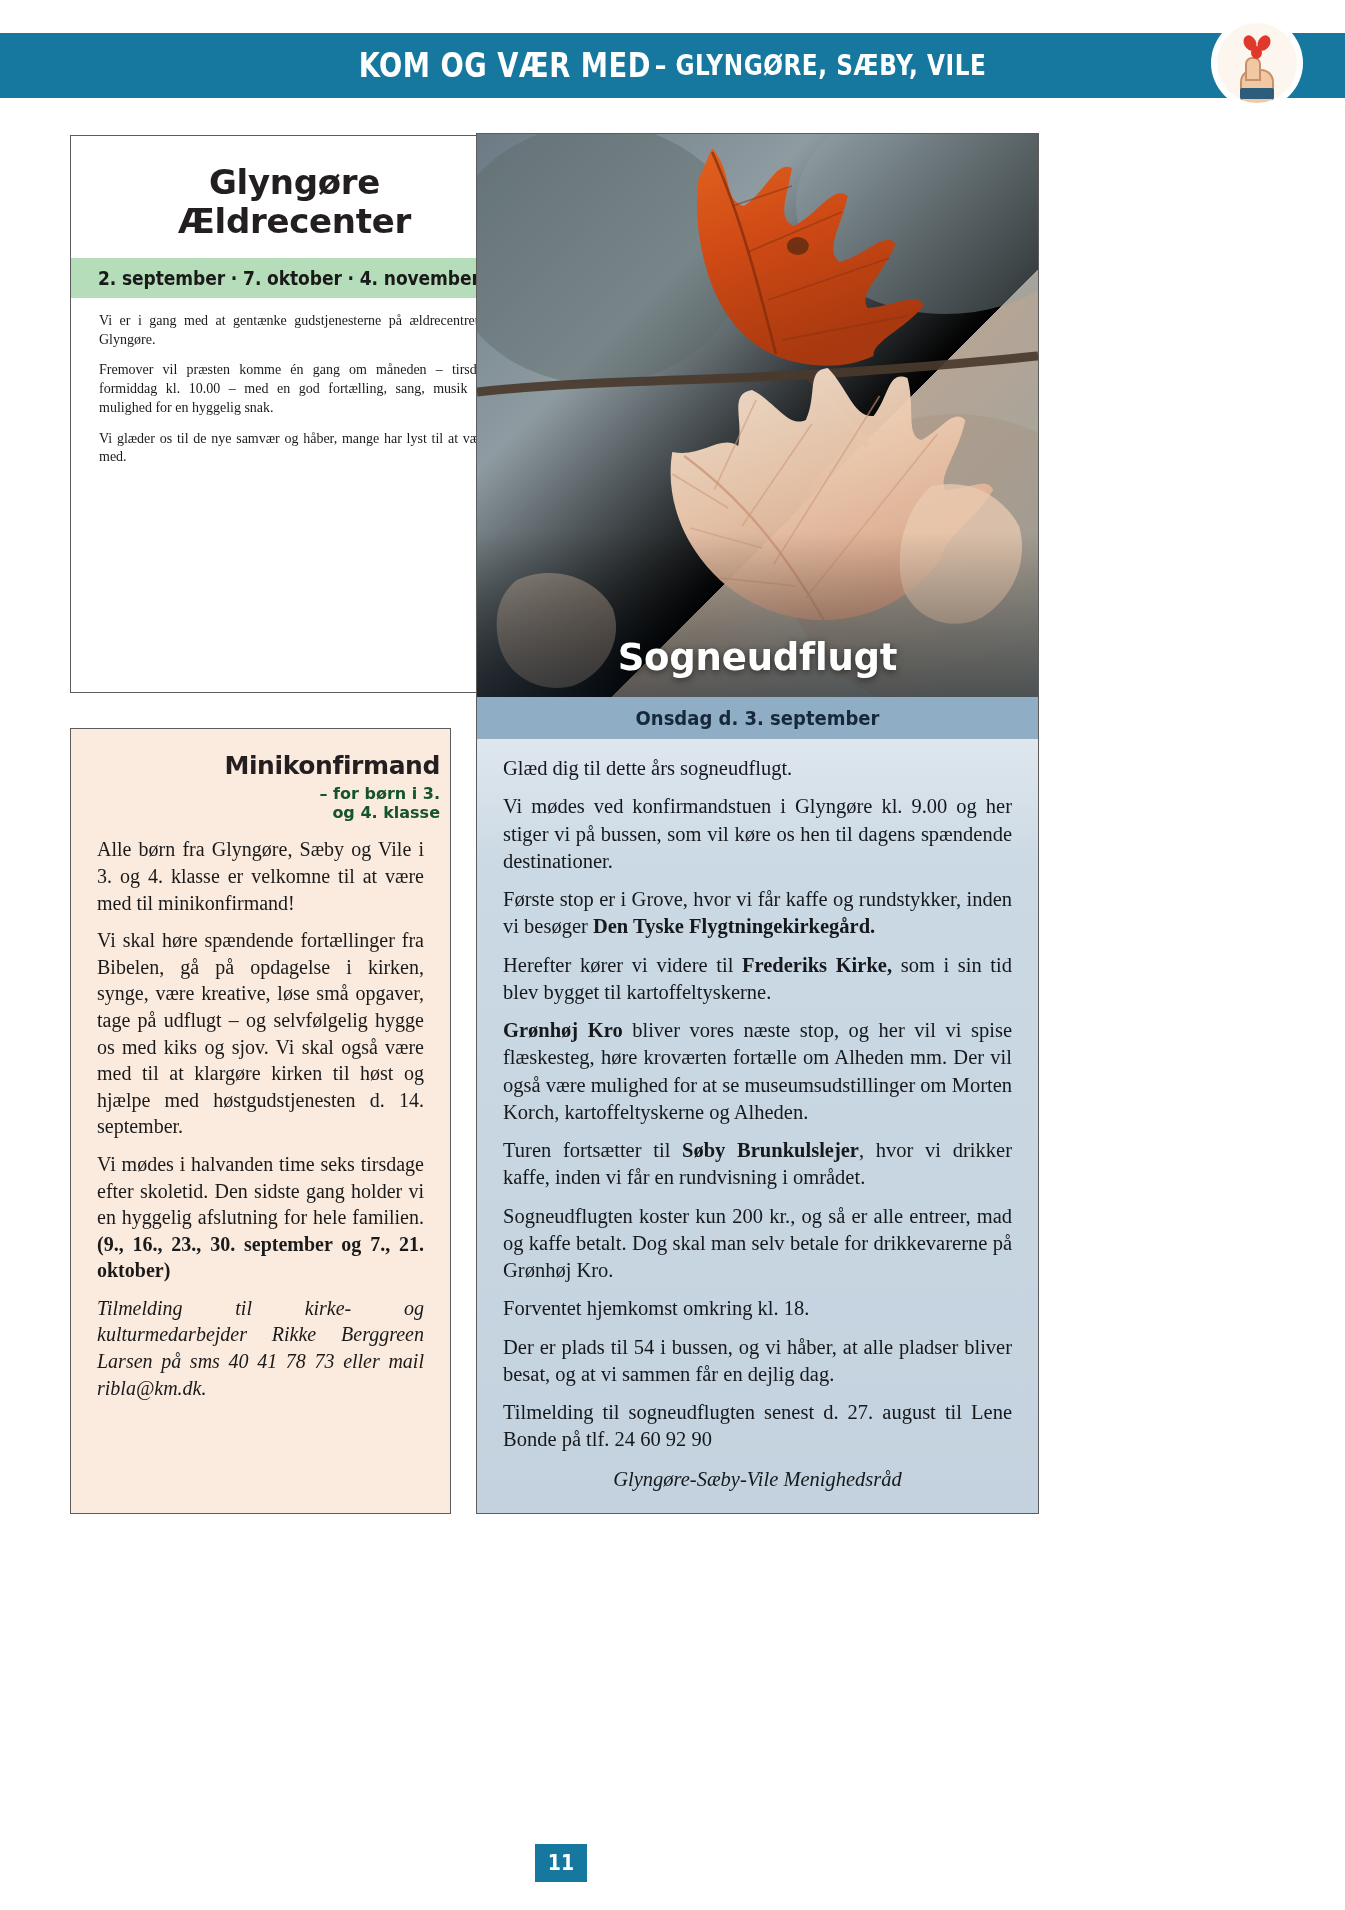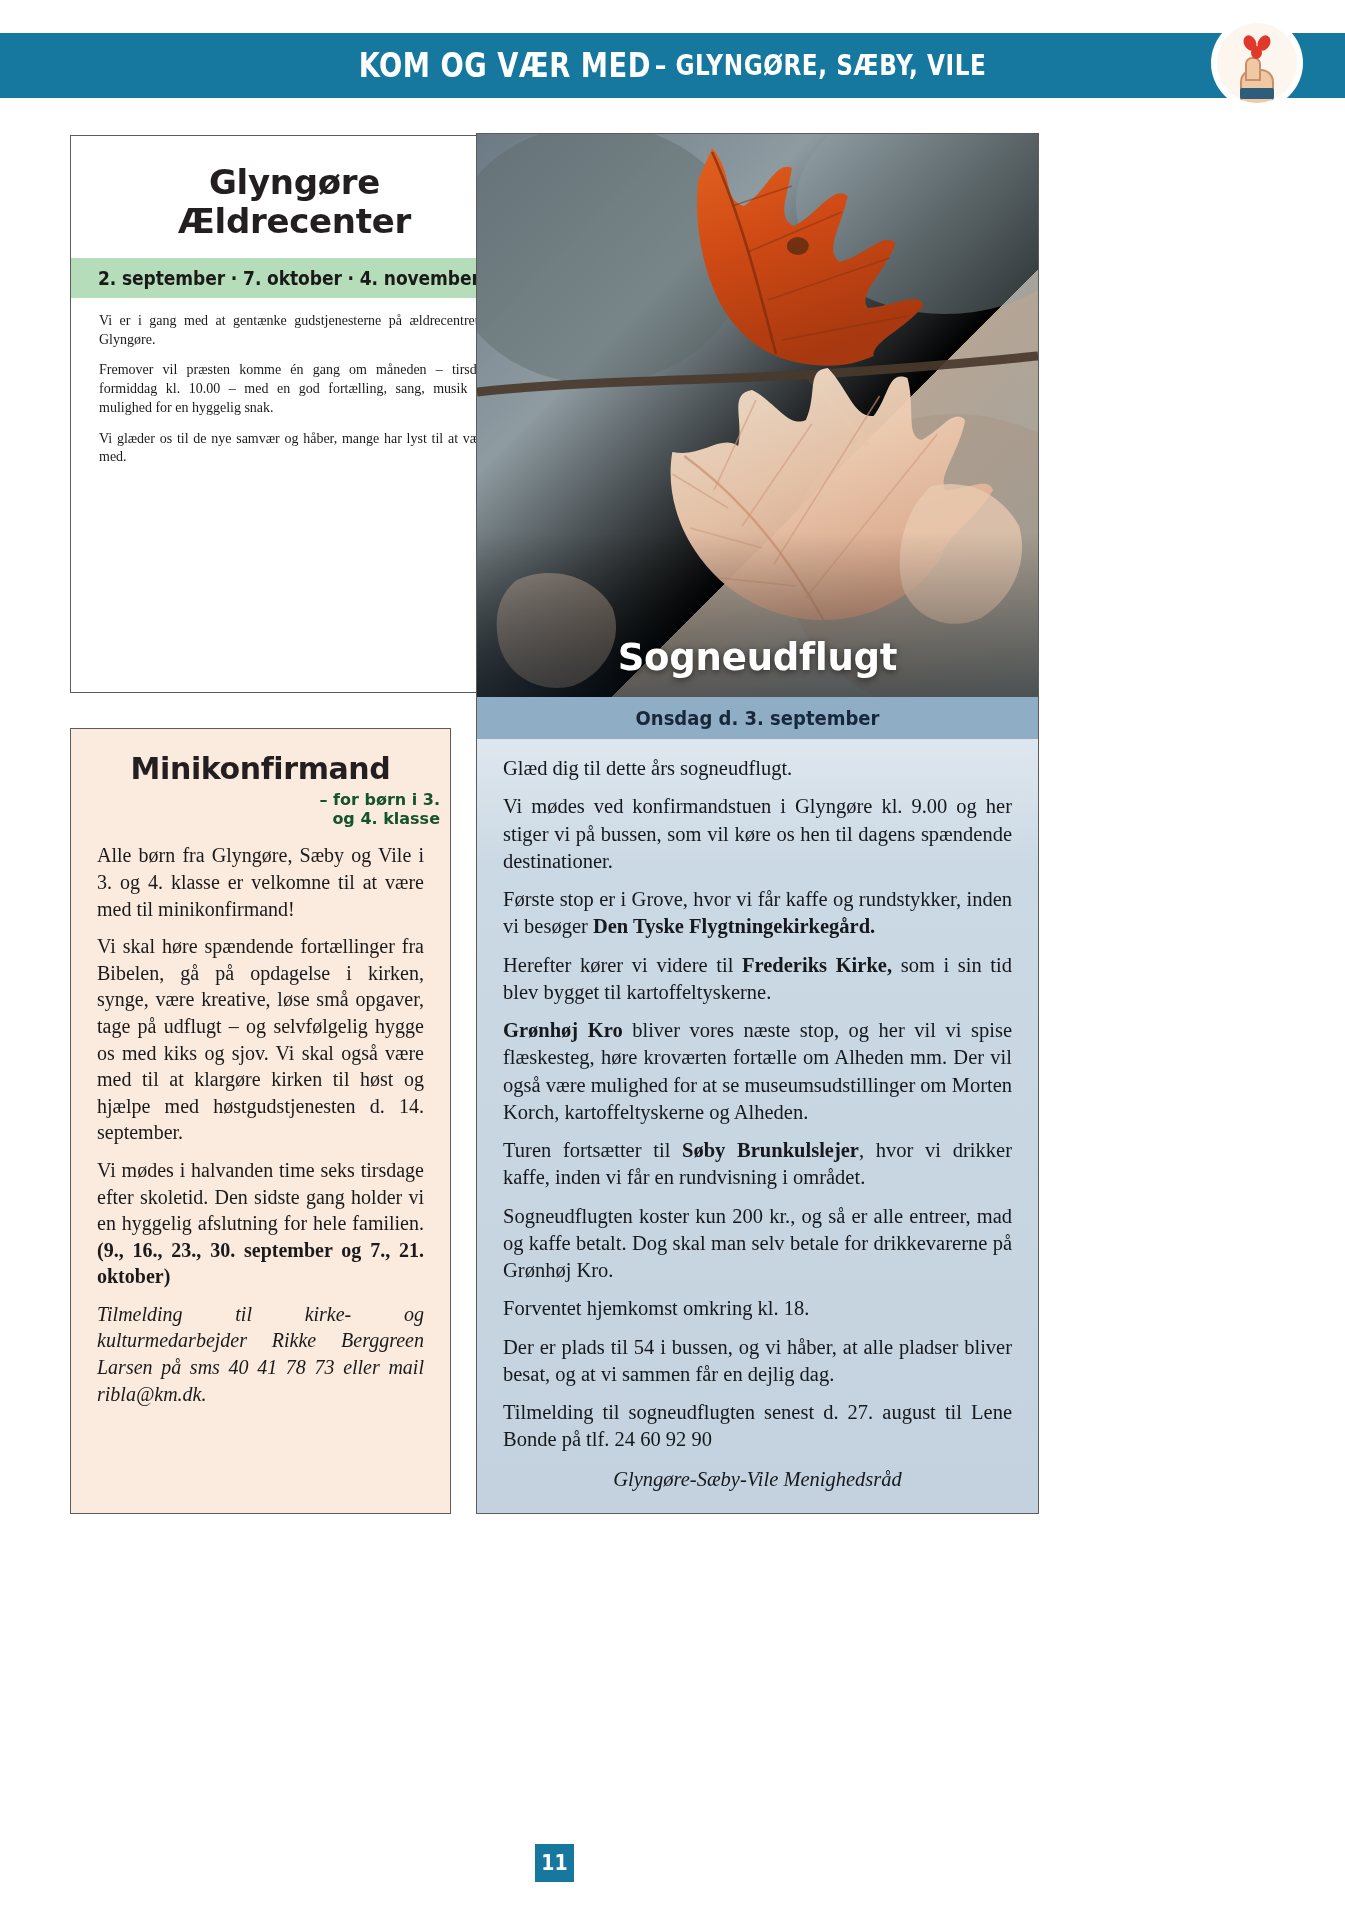--- a/index.html
+++ b/index.html
@@ -75,23 +75,23 @@
   .aeldre-body p{
     margin:0 0 12px;font-size:14px;line-height:1.34;color:#1a1a1a;
     text-align:justify;hyphens:auto;
   }
 
   .box-mini{
     position:absolute;left:70px;top:728px;width:381px;height:786px;
     background:#fbeade;border:1.5px solid #5c5c5c;box-sizing:border-box;
   }
   .mini-title{
-    text-align:center;padding:22px 10px 4px;
-    font-family:"DejaVu Sans","Liberation Sans",sans-serif;
-    font-weight:bold;font-size:30px;color:#231f20;letter-spacing:-0.4px;
+    text-align:right;padding:22px 10px 4px;
+    font-family:"DejaVu Sans","Liberation Sans",sans-serif;
+    font-weight:bold;font-size:25px;color:#231f20;letter-spacing:-0.4px;
   }
   .mini-sub{
     text-align:right;padding:0 10px 12px;
     font-family:"DejaVu Sans","Liberation Sans",sans-serif;
     font-weight:bold;font-size:16px;line-height:1.2;color:#14532d;
   }
   .mini-body{padding:2px 26px 10px;}
   .mini-body p{
     margin:0 0 11px;font-size:20px;line-height:1.33;color:#1a1a1a;
     text-align:justify;hyphens:auto;
@@ -131,21 +131,21 @@
     margin:0 0 11px;font-size:20.5px;line-height:1.33;color:#15181c;
     text-align:justify;hyphens:auto;
   }
   .sogn-body b{font-weight:bold;}
   .sogn-sign{
     margin-top:14px;text-align:center;font-style:italic;font-size:20.5px;color:#15181c;
   }
 
   
   .footer-num{
-    position:absolute;left:535px;top:1844px;width:39px;height:38px;
+    position:absolute;left:535px;top:1844px;width:52px;height:38px;
     background:#16789e;color:#ffffff;
     display:flex;align-items:center;justify-content:center;
     font-family:"DejaVu Sans Condensed","Liberation Sans",sans-serif;
     font-weight:bold;font-size:21px;
   }
 </style>
 </head>
 <body>
 
 <div class="page">

